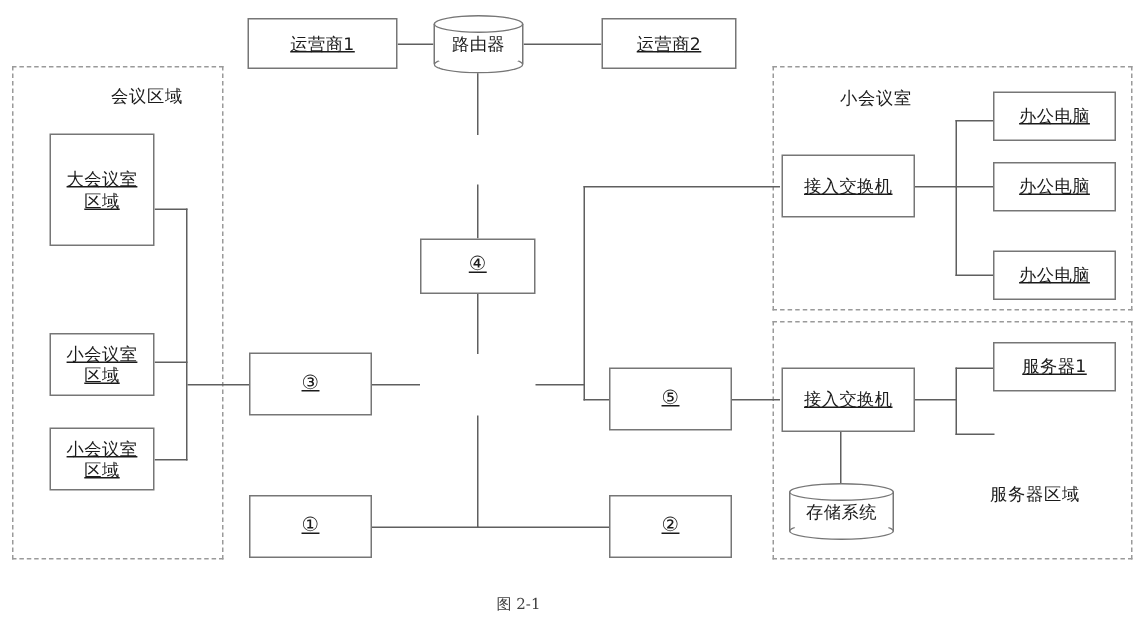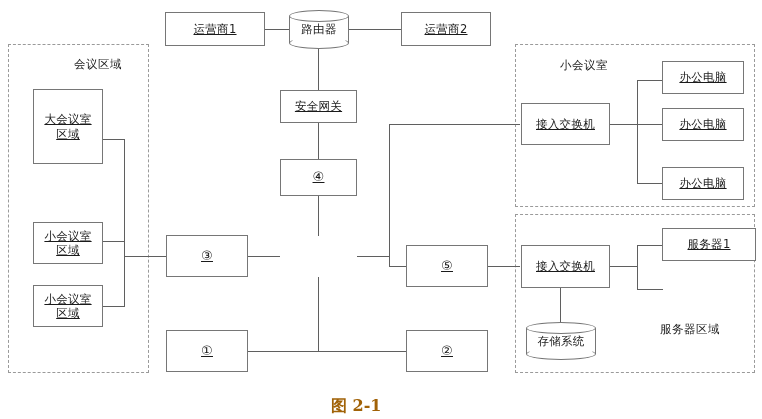--- a/index.html
+++ b/index.html
@@ -90,24 +90,23 @@
     background: #5f5f5f;
     z-index: 1;
   }
   .ln.h { height: 1.4px; }
   .ln.v { width: 1.4px; }
 
   
   .caption {
     position: absolute;
     font-family: "DejaVu Serif", "Liberation Serif", serif;
-    font-size: 16px;
-    color: #a16207;
+    font-size: 10px;
+    color: #404040;
     white-space: nowrap;
-    font-weight: bold;
   }
 </style>
 </head>
 <body>
 
 <div id="canvas">
 
   <div class="zone" style="left:8px; top:44px; width:141px; height:329px;"></div>
   <div class="zone-label" style="left:74px; top:57px;">会议区域</div>
 
@@ -172,23 +171,20 @@
     <div class="body"></div>
     <div class="bot"></div>
     <div class="top"></div>
     <div class="cyltxt">路由器</div>
   </div>
 
   <div class="node" style="left:401px; top:12px; width:90px; height:34px;">
     <span class="lbl">运营商2</span>
   </div>
 
-  <div class="node" style="left:280px; top:90px; width:77px; height:33px;">
-    <span class="lbl">安全网关</span>
-  </div>
 
   <div class="node circled" style="left:280px; top:159px; width:77px; height:37px;">
     <span class="lbl">④</span>
   </div>
 
 
   <div class="node circled" style="left:166px; top:235px; width:82px; height:42px;">
     <span class="lbl">③</span>
   </div>
 
@@ -232,21 +228,21 @@
   </div>
 
   <div class="node" style="left:662px; top:167px; width:82px; height:33px;">
     <span class="lbl">办公电脑</span>
   </div>
 
   <div class="node" style="left:521px; top:245px; width:89px; height:43px;">
     <span class="lbl">接入交换机</span>
   </div>
 
-  <div class="node" style="left:662px; top:228px; width:94px; height:33px;">
+  <div class="node" style="left:662px; top:228px; width:82px; height:33px;">
     <span class="lbl">服务器1</span>
   </div>
 
 
   <div class="cyl" style="left:526px; top:322px; width:70px; height:38px;">
     <div class="body"></div>
     <div class="bot"></div>
     <div class="top"></div>
     <div class="cyltxt">存储系统</div>
   </div>

